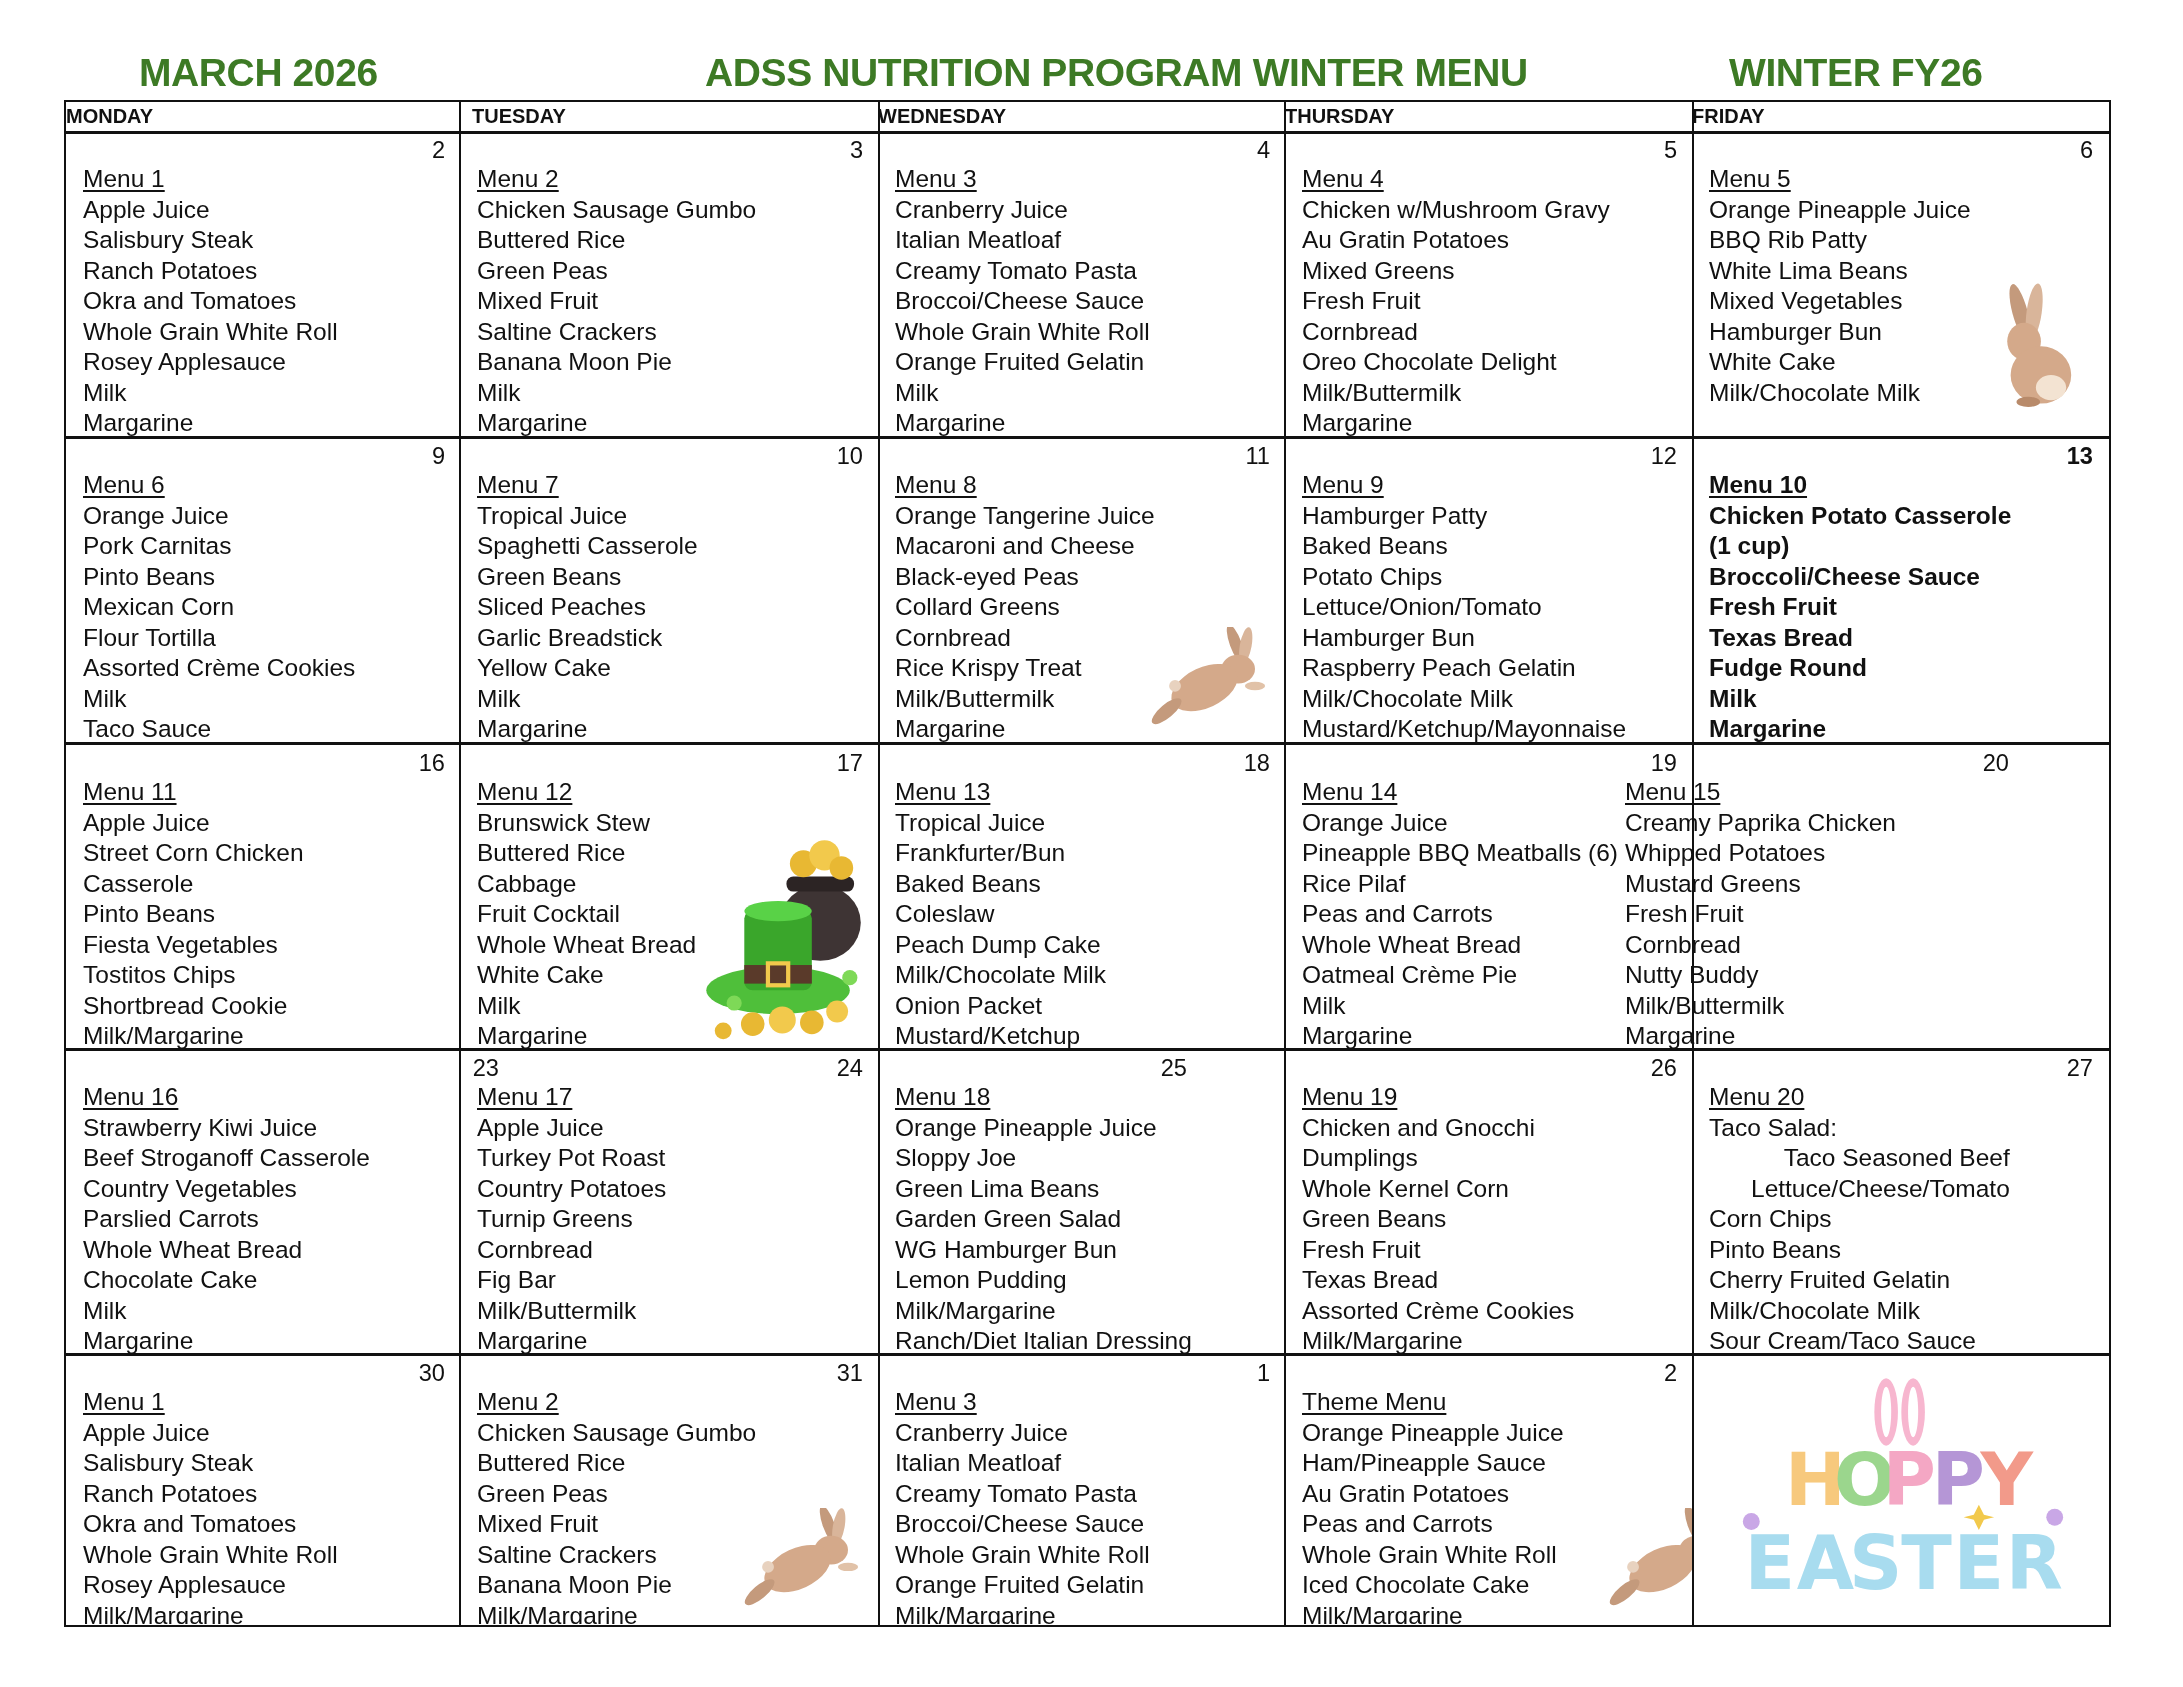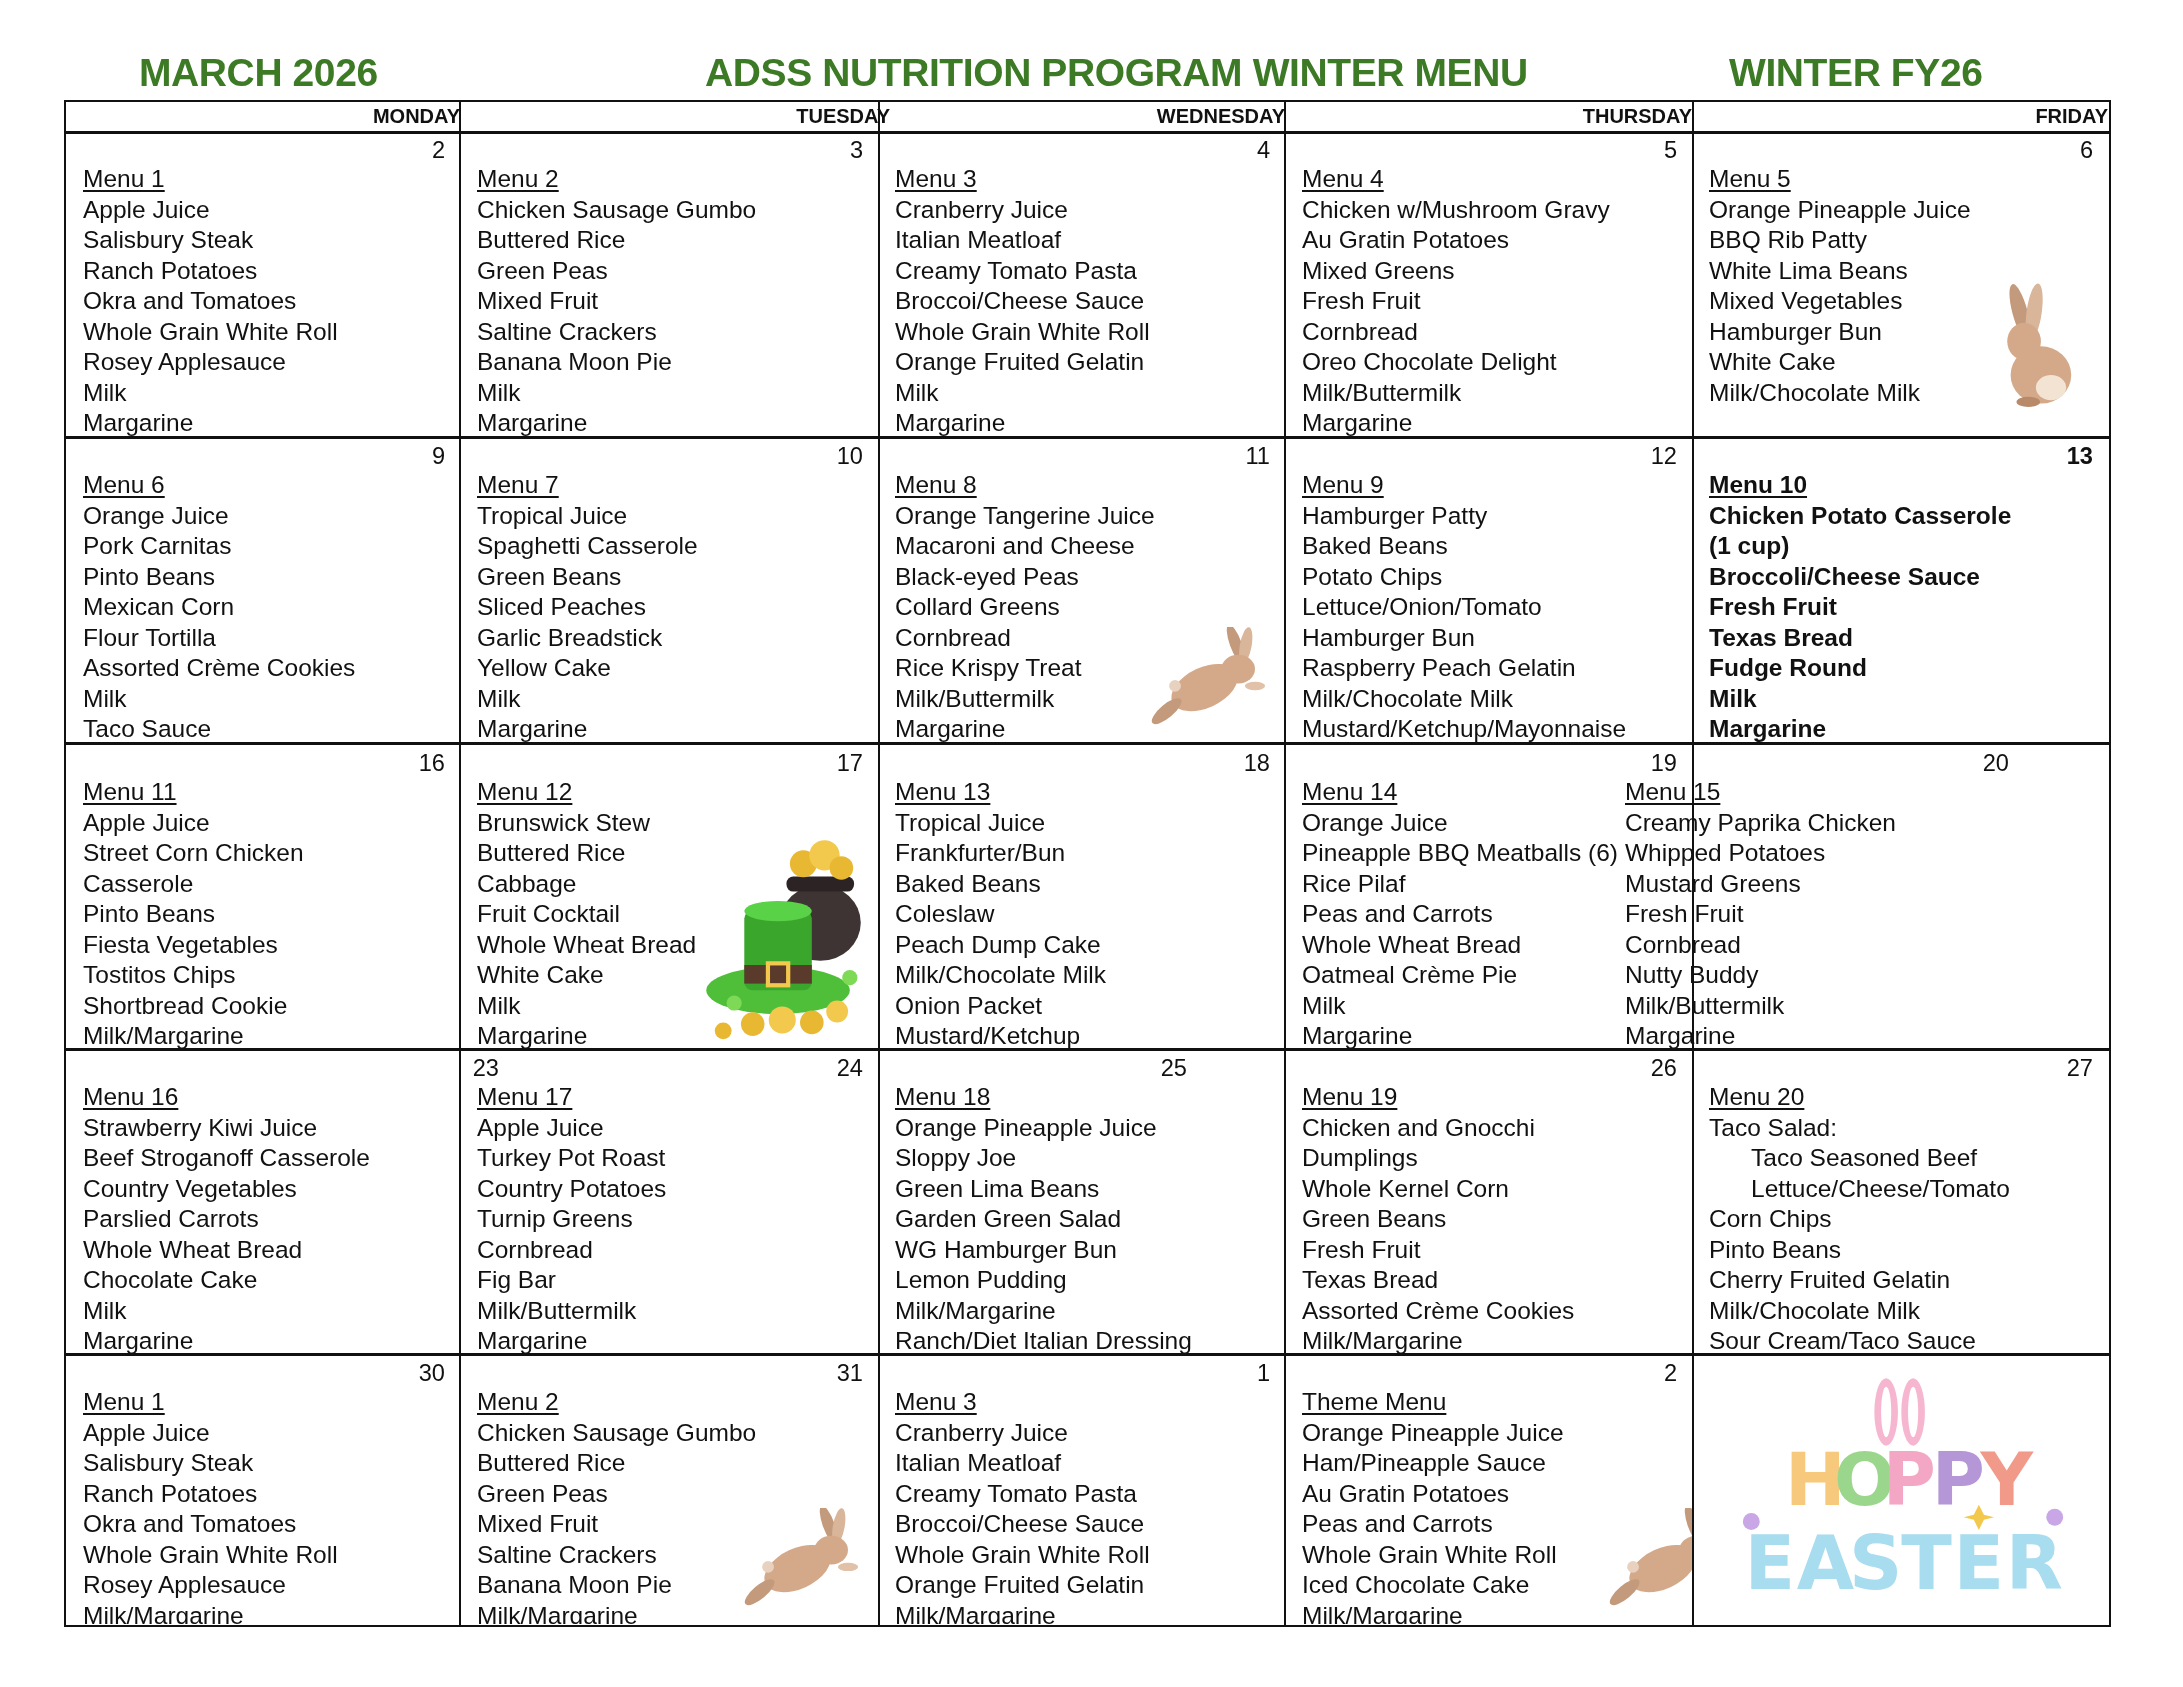--- a/index.html
+++ b/index.html
@@ -3,29 +3,29 @@
 <meta charset="utf-8">
 <style>
   html, body { margin:0; padding:0; background:#ffffff; }
   body { width:2183px; height:1687px; position:relative; overflow:hidden; font-family:"Liberation Sans", sans-serif; color:#111; }
   .title { position:absolute; top:51px; font-family:"Liberation Sans", sans-serif; font-weight:bold; font-size:39px; color:#3d7a25; letter-spacing:-0.4px; white-space:nowrap; }
   #t-left { left:139px; }
   #t-center { left:705px; }
   #t-right { left:1729px; }
   .cal { position:absolute; left:64px; top:100px; width:2047px; height:1527px; border:2.5px solid #111; box-sizing:border-box; }
   .hdr-row { position:absolute; left:0; top:0; width:100%; height:29px; border-bottom:3.4px solid #111; }
-  .hdr { position:absolute; top:0; height:29px; line-height:29px; text-align:right; font-weight:bold; font-size:20px; box-sizing:border-box; }
+  .hdr { position:absolute; top:0; height:29px; line-height:29px; text-align:left; font-weight:bold; font-size:20px; box-sizing:border-box; }
   .vline { position:absolute; top:0; width:1.7px; height:100%; background:#111; }
   .hline { position:absolute; left:0; width:100%; height:2.5px; background:#111; }
   .cell { position:absolute; box-sizing:border-box; padding:0 0 0 17px; overflow:hidden; }
   .daynum { position:absolute; right:15px; top:3.4px; font-size:23.6px; }
   .items { position:absolute; left:17px; top:30px; font-size:24.5px; line-height:30.5px; white-space:nowrap; }
   .items div { margin:0; }
   .menu-h { text-decoration:underline; text-underline-offset:3.4px; }
-  .indent { padding-left:42px; }
+  .indent { padding-left:42px;text-align:right; }
   .deco { position:absolute; pointer-events:none; }
 </style>
 </head>
 <body>
 
 <div class="title" id="t-left">MARCH 2026</div>
 <div class="title" id="t-center">ADSS NUTRITION PROGRAM WINTER MENU</div>
 <div class="title" id="t-right">WINTER FY26</div>
 
 <div class="cal" id="cal">

